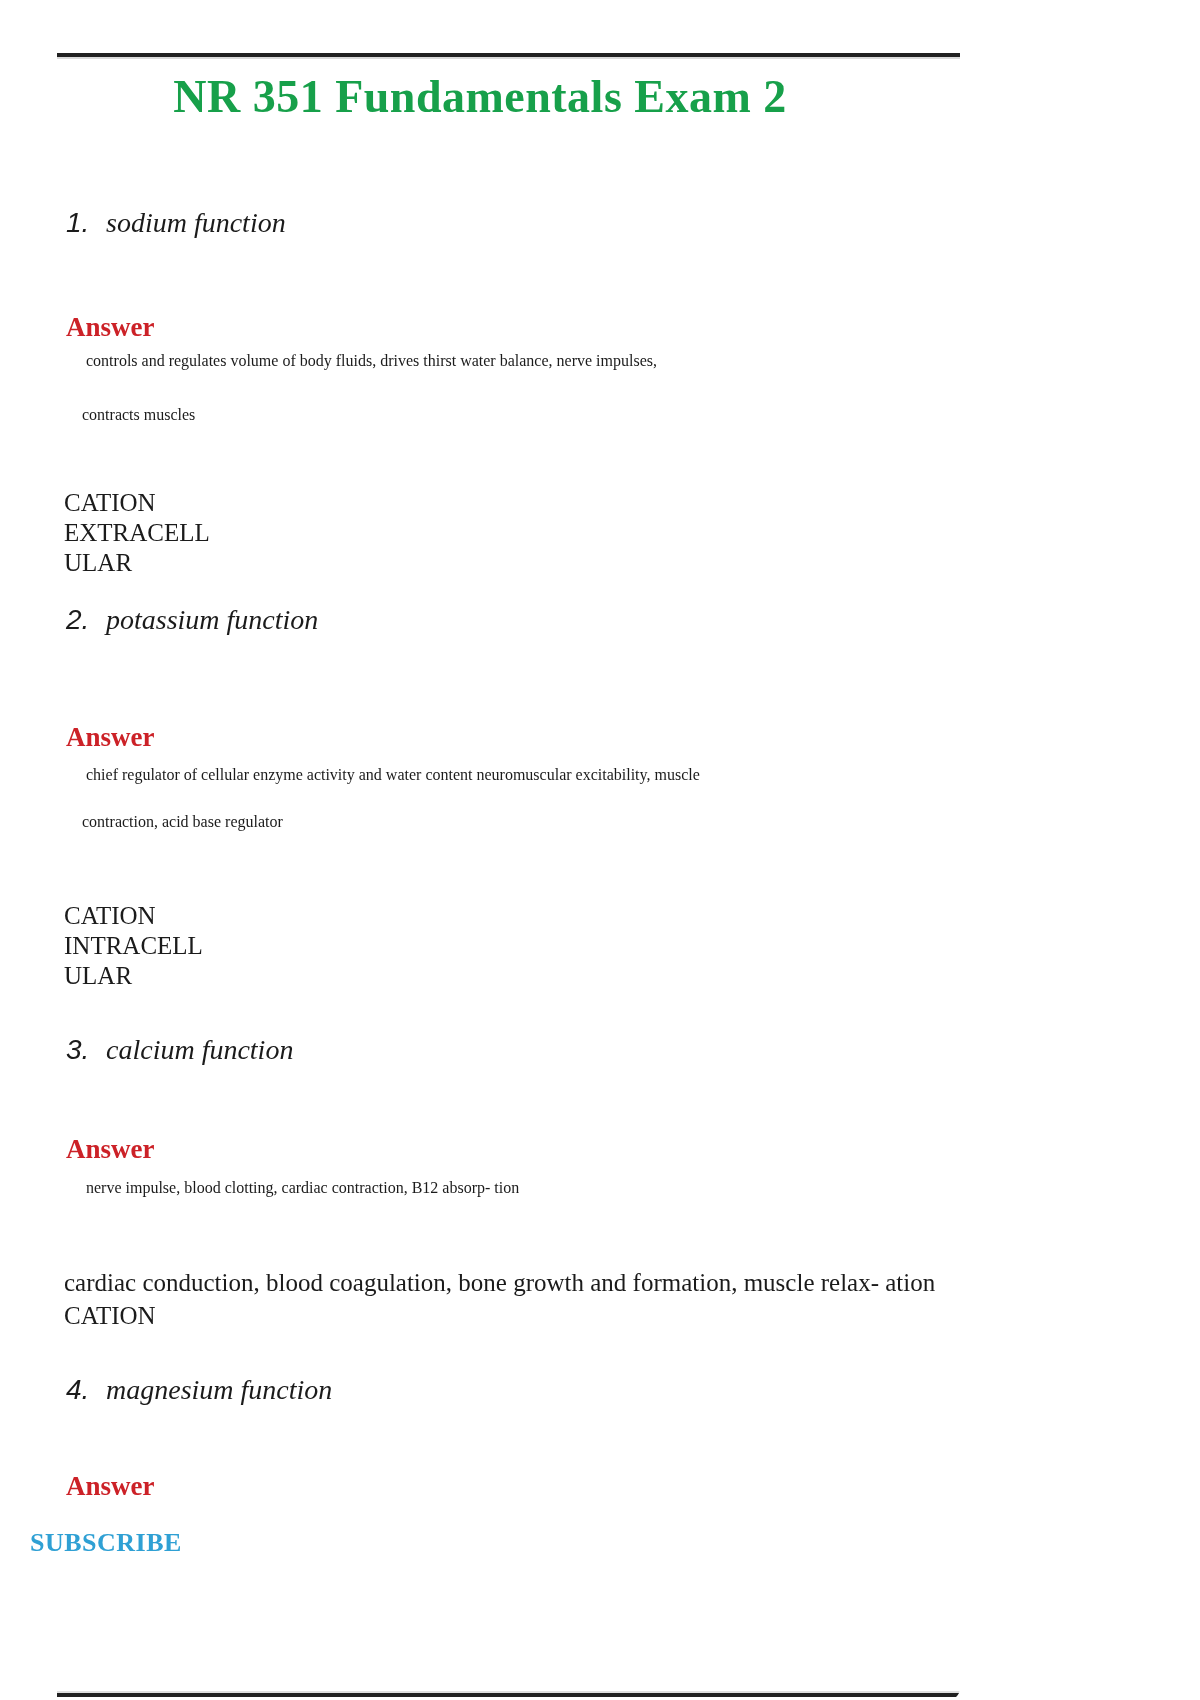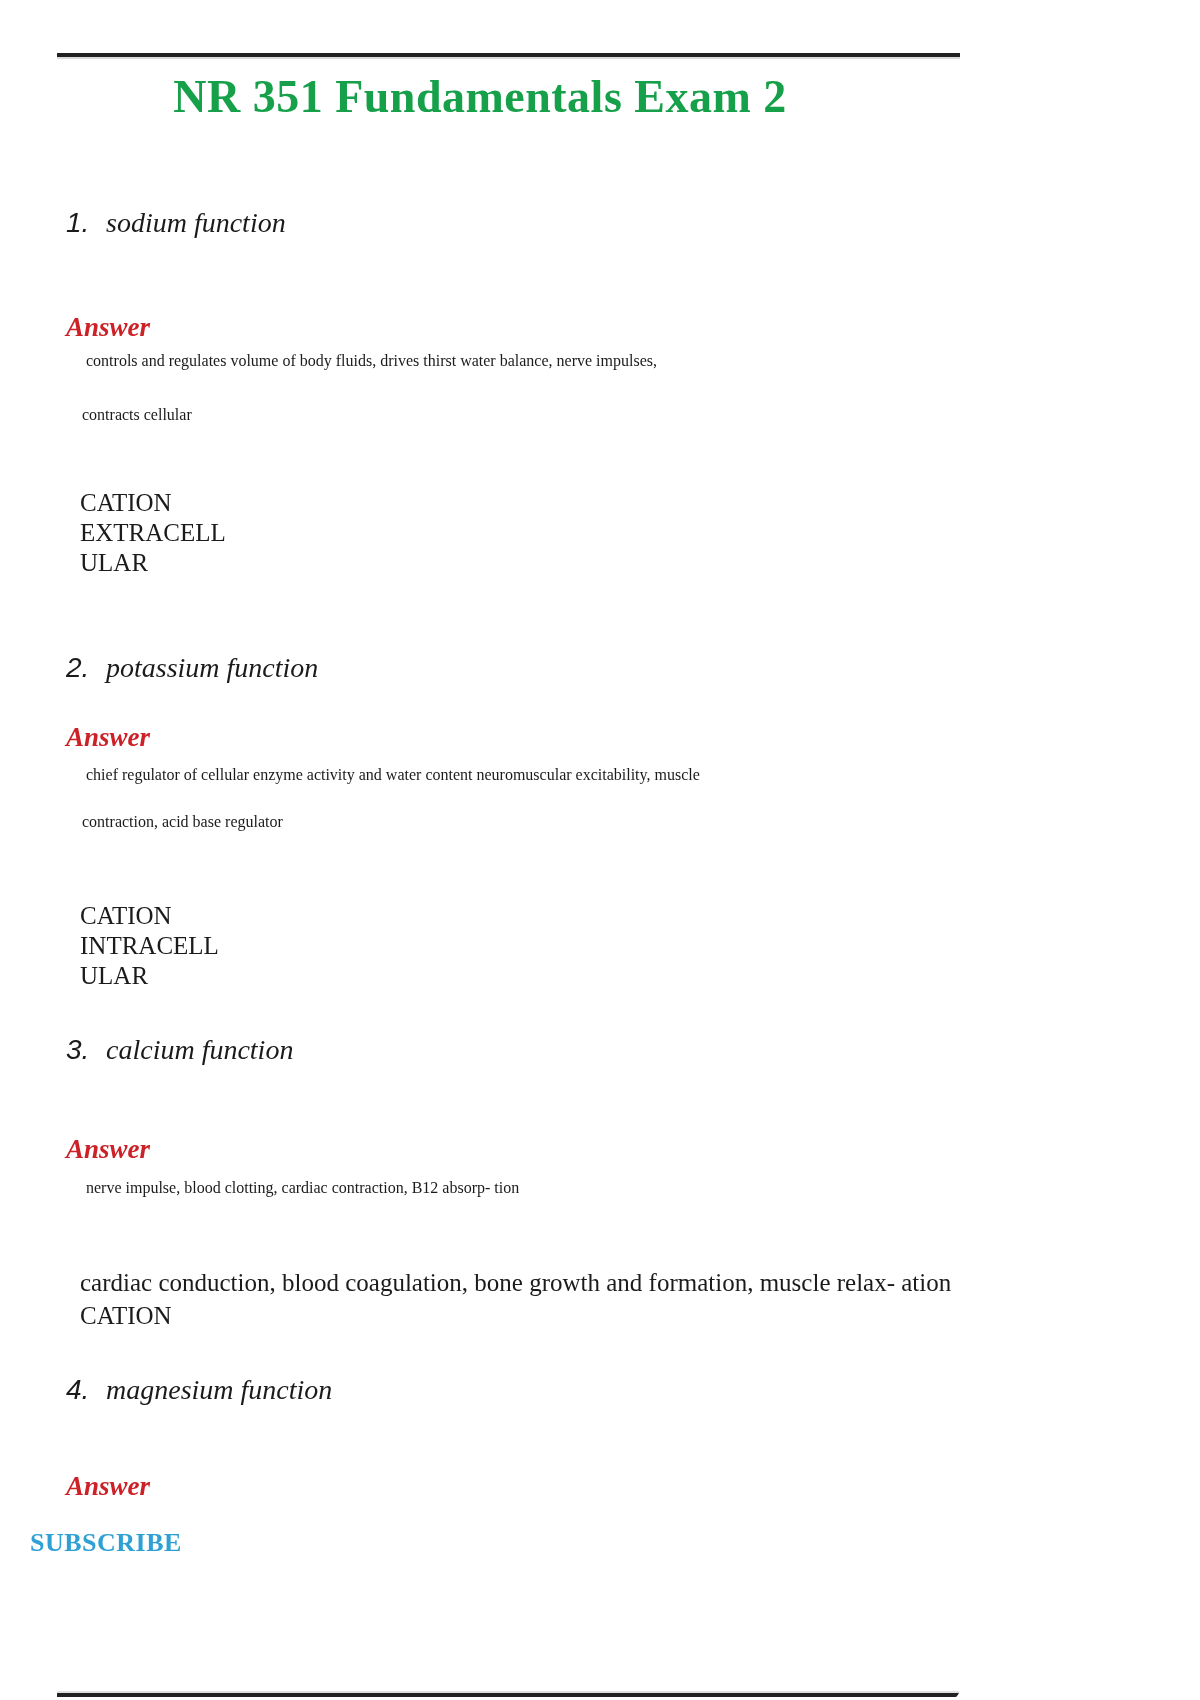--- a/index.html
+++ b/index.html
@@ -46,31 +46,30 @@
     font-family: "Liberation Sans", sans-serif;
     display: inline-block;
     width: 40px;
   }
   .answer-label {
     position: absolute;
     left: 66px;
     font-size: 27px;
     font-weight: bold;
     color: var(--answer-red, #cc2127);
-    font-style: italic;
   }
   .body-line {
     position: absolute;
     left: 82px;
     font-size: 16px;
     white-space: pre;
   }
   .tight-block {
     position: absolute;
-    left: 80px;
+    left: 64px;
     font-size: 25px;
     line-height: 30px;
   }
   .tight-block .t-line { white-space: pre; }
   .subscribe {
     position: absolute;
     top: 1528px;
     left: 30px;
     width: 1170px;
     text-align: left;
@@ -88,30 +87,30 @@
 <div class="page">
 
   <div class="rule top-rule"></div>
 
   <h1 class="title">NR 351 Fundamentals Exam 2</h1>
 
   <section>
     <div class="q-line" style="top:207px"><span class="q-num">1.</span><span>sodium function</span></div>
     <div class="answer-label" style="top:312px">Answer</div>
     <div class="body-line" style="top:352px"> controls and regulates volume of body fluids, drives thirst water balance, nerve impulses,</div>
-    <div class="body-line" style="top:406px">contracts cellular</div>
+    <div class="body-line" style="top:406px">contracts muscles</div>
     <div class="tight-block" style="top:488px">
       <div class="t-line">CATION</div>
       <div class="t-line">EXTRACELL</div>
       <div class="t-line">ULAR</div>
     </div>
   </section>
 
   <section>
-    <div class="q-line" style="top:652px"><span class="q-num">2.</span><span>potassium function</span></div>
+    <div class="q-line" style="top:604px"><span class="q-num">2.</span><span>potassium function</span></div>
     <div class="answer-label" style="top:722px">Answer</div>
     <div class="body-line" style="top:766px"> chief regulator of cellular enzyme activity and water content neuromuscular excitability, muscle</div>
     <div class="body-line" style="top:813px">contraction, acid base regulator</div>
     <div class="tight-block" style="top:901px">
       <div class="t-line">CATION</div>
       <div class="t-line">INTRACELL</div>
       <div class="t-line">ULAR</div>
     </div>
   </section>
 

